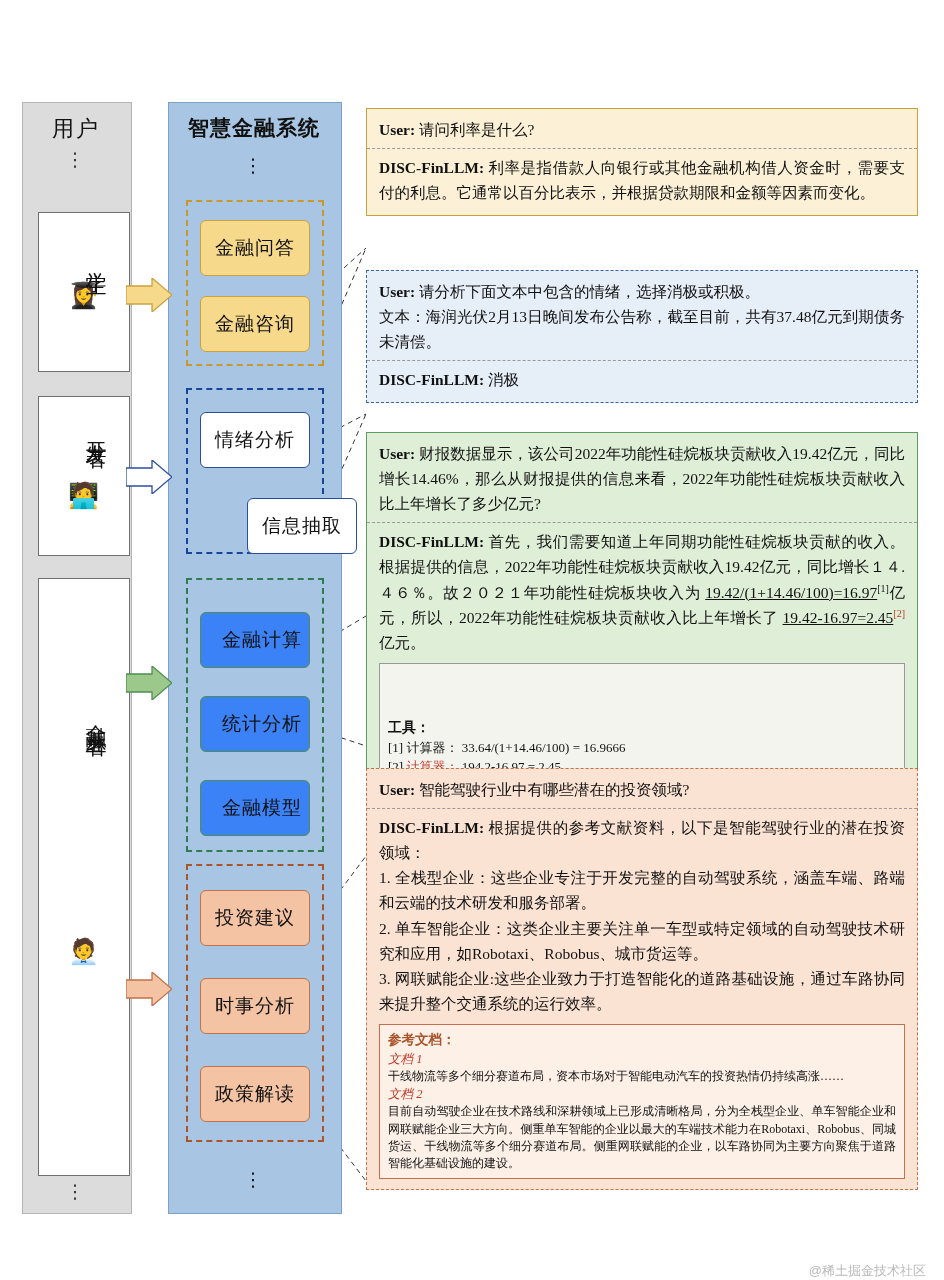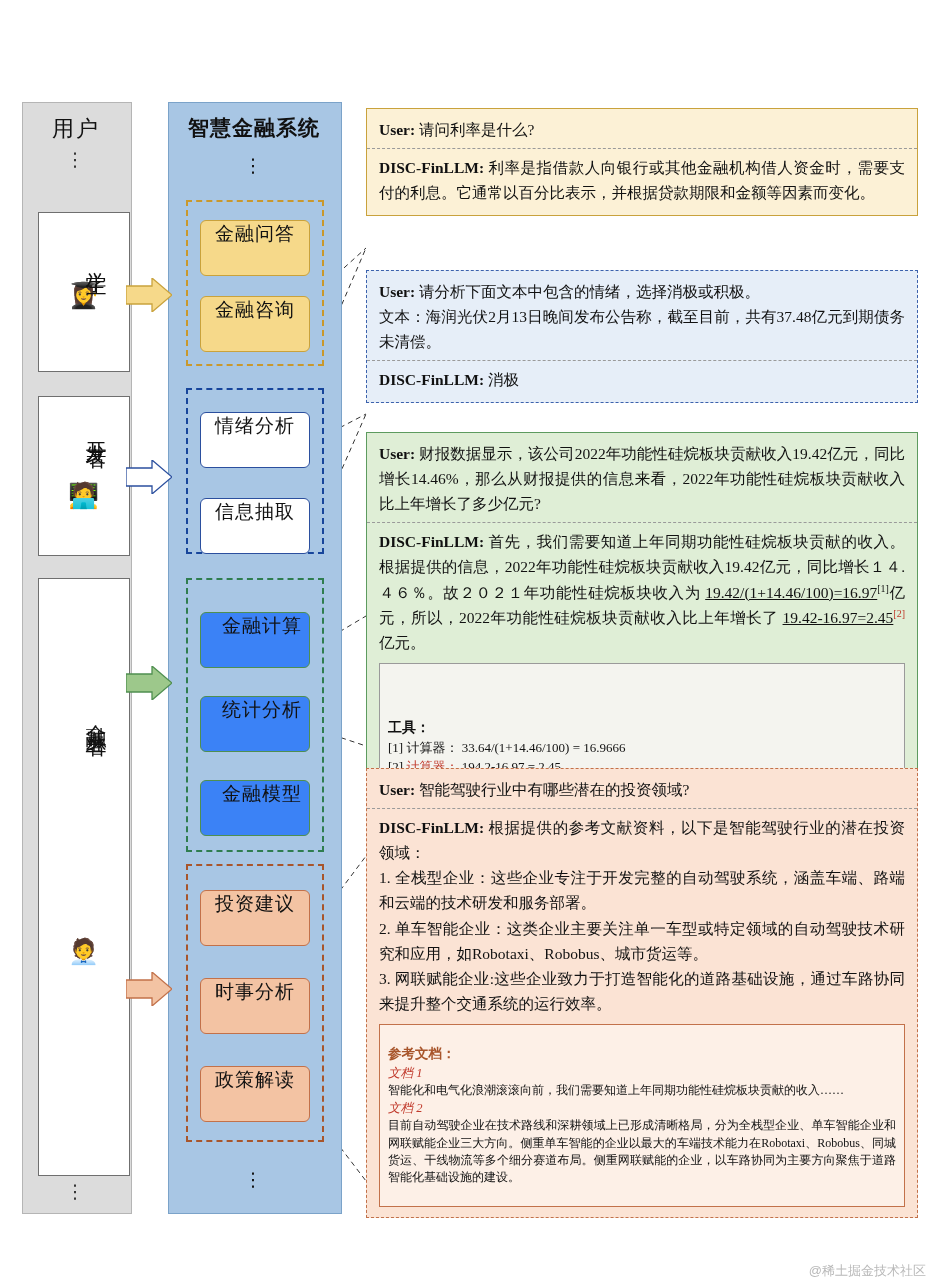--- a/index.html
+++ b/index.html
@@ -115,20 +115,21 @@
   .group-calc { border: 2px dashed #2f7d4f; }
   .group-adv  { border: 2px dashed #a8552b; }
 
   .capsule {
     position: absolute;
     left: 200px;
     width: 110px;
     height: 56px;
     border-radius: 6px;
     display: flex;
+    align-items: center;
     justify-content: center;
     font-size: 19px;
     letter-spacing: 1px;
     box-sizing: border-box;
   }
   .cap-y { background: #f6d98a; border: 1px solid #c9a23c; }
   .cap-b { background: #ffffff; border: 1px solid #2b4f9e; }
   .cap-g { background: #3b82f6; border: 1px solid #4f8f50; padding-left: 14px; }
   .cap-o { background: #f3c3a3; border: 1px solid #c2714a; }
 
@@ -172,21 +173,21 @@
     margin-top: 8px;
     font-size: 13px;
     line-height: 1.5;
   }
   .tool-box .ttl { font-weight: bold; font-size: 14px; margin-top: 48px; }
   .red { color: #c0392b; }
 
   .ref-box {
     border: 1px solid #c2714a;
     background: #fdf0e7;
-    padding: 19px 8px;
+    padding: 5px 8px;
     margin-top: 8px;
     font-size: 12px;
     line-height: 1.45;
   }
   .ref-box .ttl { font-weight: bold; font-size: 13.5px; color: #a8552b; }
   .ref-box .doc { color: #c0392b; font-style: italic; font-size: 12.5px; }
 
   .line { margin: 0; }
 
   
@@ -250,21 +251,21 @@
   <div class="capsule cap-y" style="top:204px;">
       <span>金融问答</span>
     </div>
   <div class="capsule cap-y" style="top:280px;">
       <span>金融咨询</span>
     </div>
 
   <div class="capsule cap-b" style="top:396px;">
       <span>情绪分析</span>
     </div>
-  <div class="capsule cap-b" style="top:482px;">
+  <div class="capsule cap-b" style="top:482px;margin-left:47px;">
       <span>信息抽取</span>
     </div>
 
   <div class="capsule cap-g" style="top:596px;">
       <span>金融计算</span>
     </div>
   <div class="capsule cap-g" style="top:680px;">
       <span>统计分析</span>
     </div>
   <div class="capsule cap-g" style="top:764px;">
@@ -357,21 +358,21 @@
     <p class="line">
       <span class="b">DISC-FinLLM:</span>
       <span>根据提供的参考文献资料，以下是智能驾驶行业的潜在投资领域：</span>
     </p>
     <p class="line">1. 全栈型企业：这些企业专注于开发完整的自动驾驶系统，涵盖车端、路端和云端的技术研发和服务部署。</p>
     <p class="line">2. 单车智能企业：这类企业主要关注单一车型或特定领域的自动驾驶技术研究和应用，如Robotaxi、Robobus、城市货运等。</p>
     <p class="line">3. 网联赋能企业:这些企业致力于打造智能化的道路基础设施，通过车路协同来提升整个交通系统的运行效率。</p>
     <div class="ref-box">
       <div class="ttl">参考文档：</div>
       <div class="doc">文档 1</div>
-      <div>智能化和电气化浪潮滚滚向前，我们需要知道上年同期功能性硅烷板块贡献的收入……</div>
+      <div>干线物流等多个细分赛道布局，资本市场对于智能电动汽车的投资热情仍持续高涨……</div>
       <div class="doc">文档 2</div>
       <div>目前自动驾驶企业在技术路线和深耕领域上已形成清晰格局，分为全栈型企业、单车智能企业和网联赋能企业三大方向。侧重单车智能的企业以最大的车端技术能力在Robotaxi、Robobus、同城货运、干线物流等多个细分赛道布局。侧重网联赋能的企业，以车路协同为主要方向聚焦于道路智能化基础设施的建设。</div>
     </div>
   </div>
 
   <div class="watermark">@稀土掘金技术社区</div>
 
 </div>
 
 </body></html>

